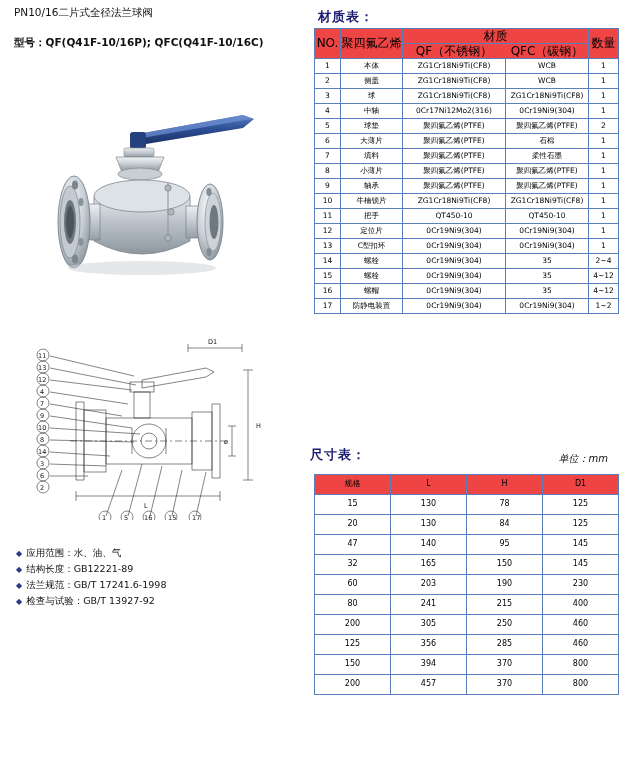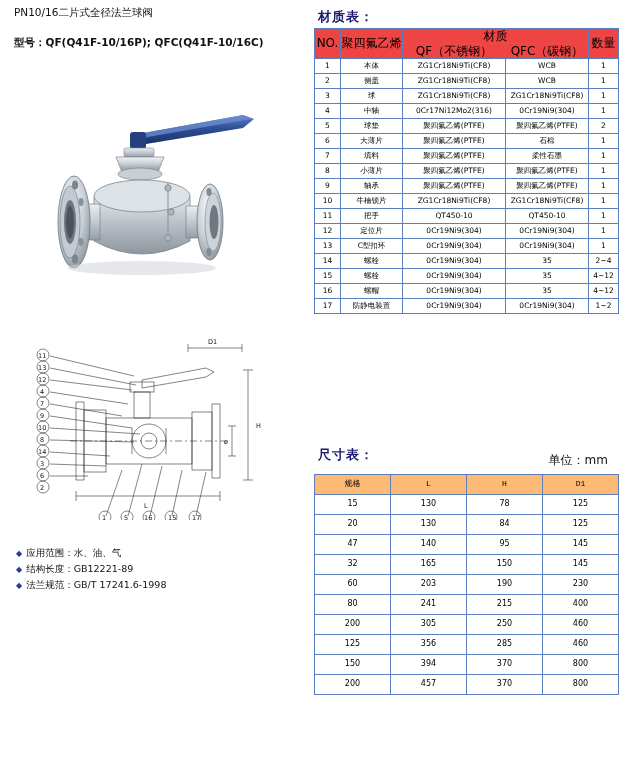--- a/index.html
+++ b/index.html
@@ -129,43 +129,43 @@
   }
   .mat-table col.c-no { width: 26px; }
   .mat-table col.c-name { width: 62px; }
   .mat-table col.c-qf { width: 103px; }
   .mat-table col.c-qfc { width: 83px; }
   .mat-table col.c-qty { width: 30px; }
 
   
   .dim-title {
     position: absolute;
-    left: 8px;
+    left: 0;
     top: 446px;
   }
   .unit-note {
     position: absolute;
     right: 16px;
     top: 452px;
-    font-size: 12px;
+    font-size: 10px;
     color: #111;
+    font-style: italic;
   }
   .dim-table {
     position: absolute;
     left: 8px;
     top: 474px;
     width: 304px;
   }
   .dim-table td, .dim-table th {
     height: 19px;
     font-size: 8px;
   }
   .dim-table .hdr {
-    background: #fdba74;
-    font-family: Liberation Mono, monospace;
+    background: #ef4444;
   }
   .dim-table col { width: 76px; }
 </style>
 </head>
 <body>
 
 <div class="page">
 
   <div class="left-col">
 
@@ -350,20 +350,21 @@
           <circle cx="161" cy="187" r="6"></circle>
           <circle cx="185" cy="187" r="6"></circle>
         </g>
       </svg>
     </div>
 
     <div class="bullets">
       <div class="bullet"><span class="dia">◆</span><span>应用范围：水、油、气</span></div>
       <div class="bullet"><span class="dia">◆</span><span>结构长度：GB12221-89</span></div>
       <div class="bullet"><span class="dia">◆</span><span>法兰规范：GB/T 17241.6-1998</span></div>
+      <div class="bullet"><span class="dia">◆</span><span>检查与试验：GB/T 13927-92</span></div>
     </div>
   </div>
 
   <div class="right-col">
 
     <div class="sec-title mat-title">材质表：</div>
 
     <table class="mat-table">
       <colgroup>
         <col class="c-no">

